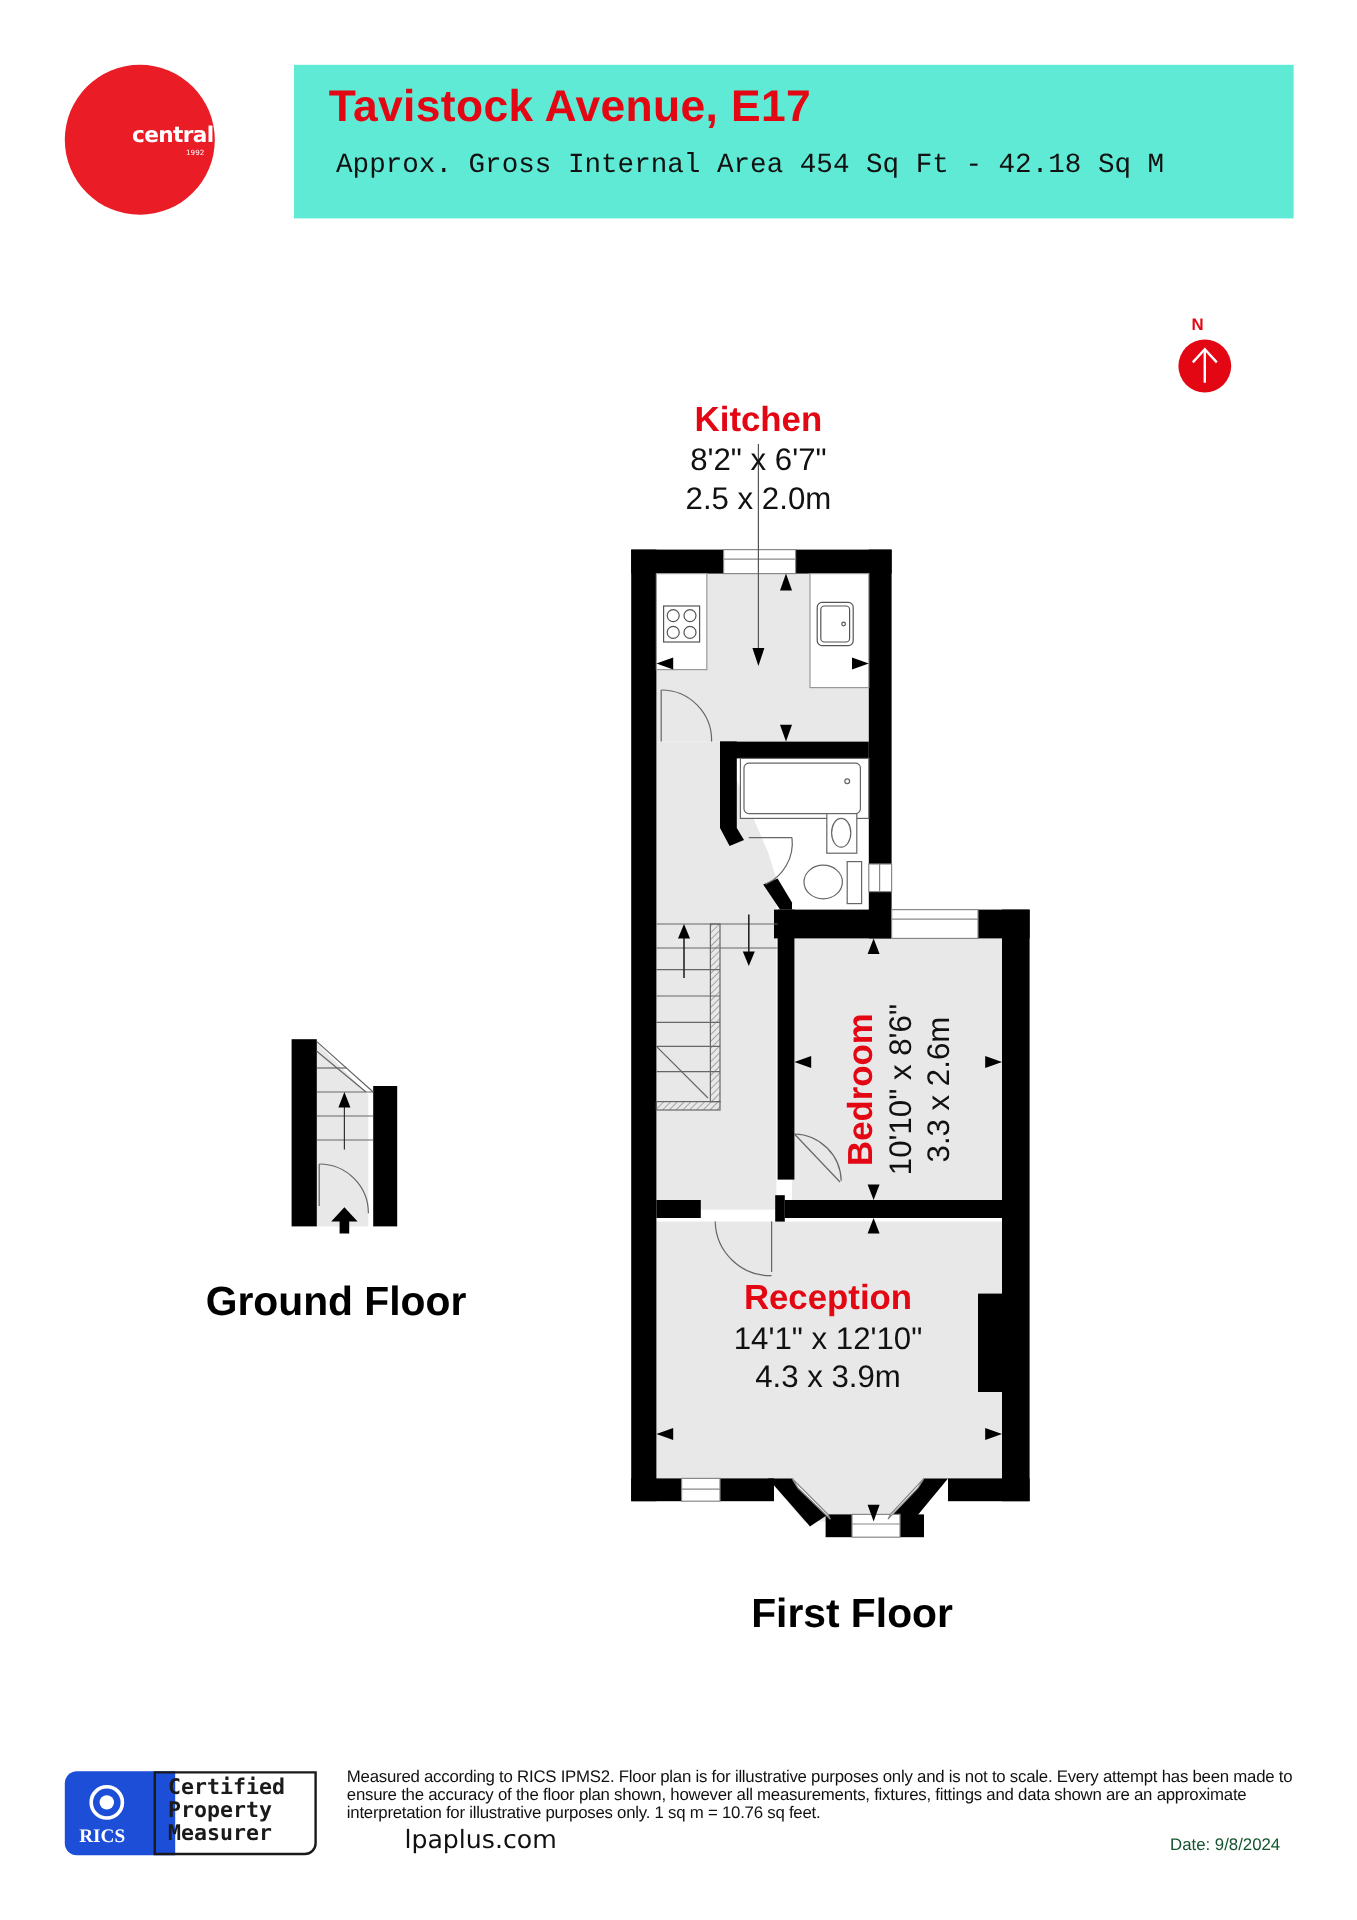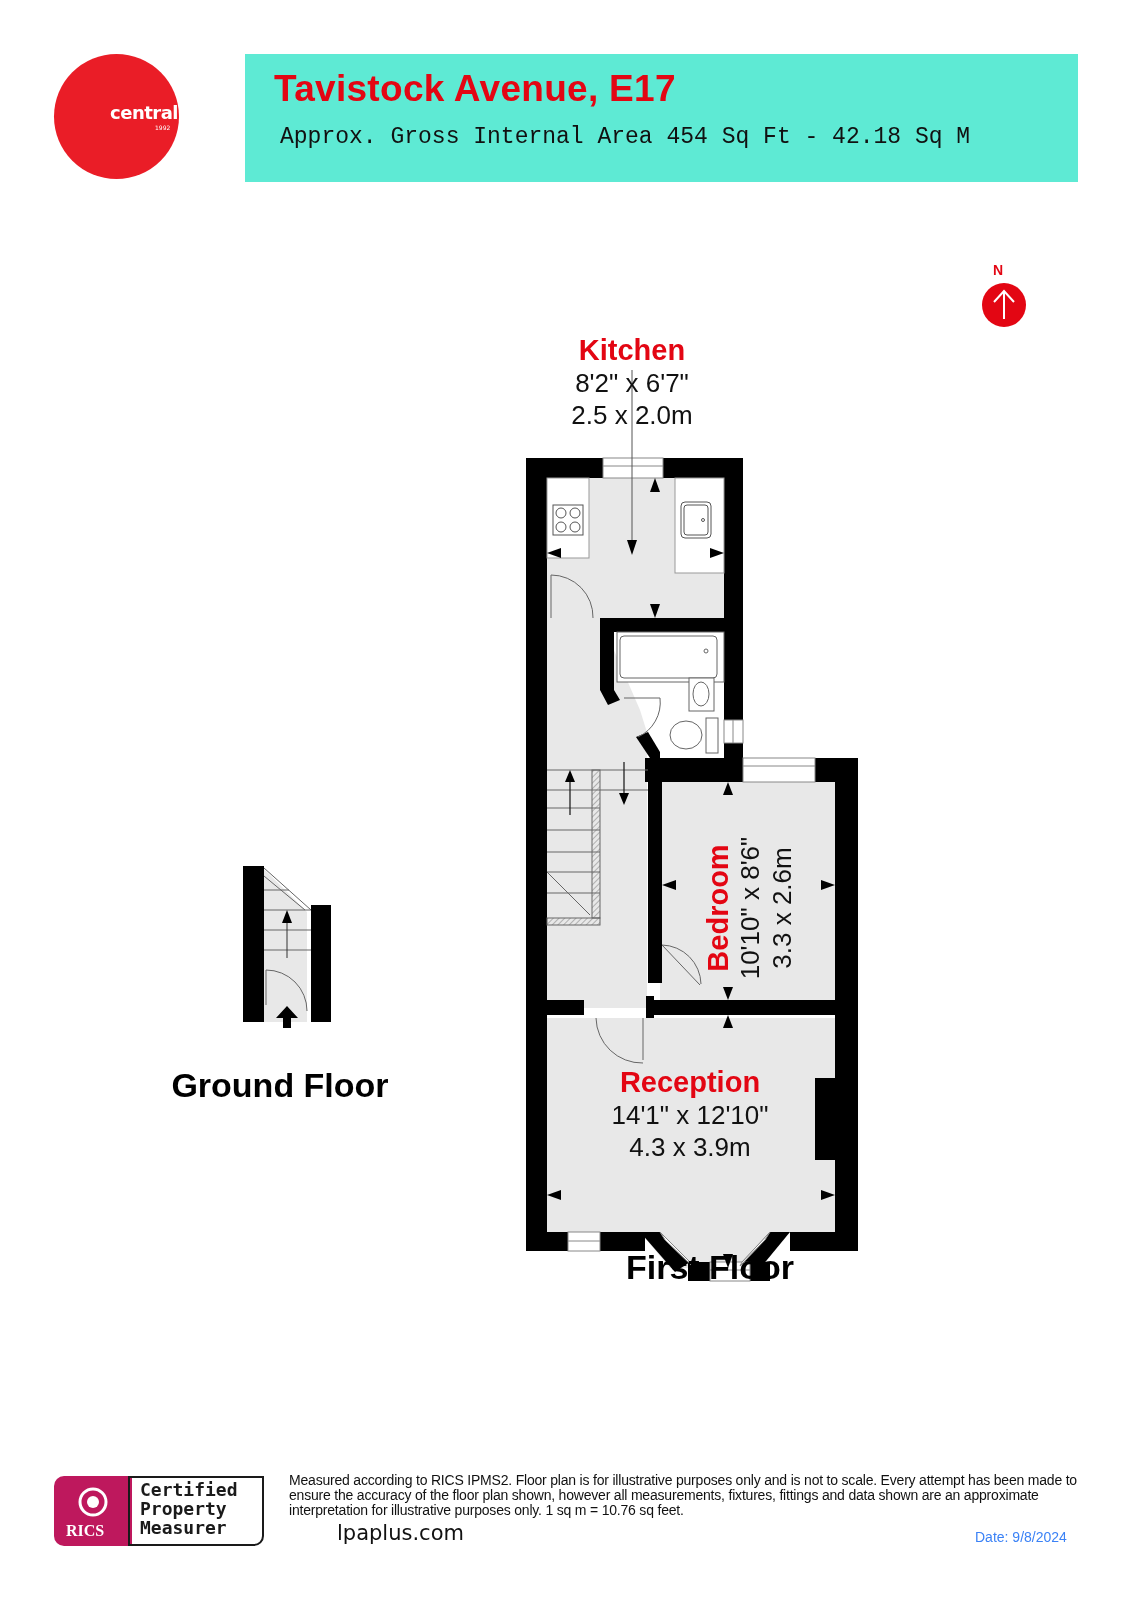--- a/index.html
+++ b/index.html
@@ -12,27 +12,27 @@
   .subtitle { position:absolute; left:35px; top:70px; font-size:23px; color:#111; font-family:Liberation Mono, monospace;text-align:right; }
   .plan { position:absolute; left:0; top:0; width:1131px; height:1600px; }
   .lbl { position:absolute; text-align:center; font-family:"Liberation Sans", sans-serif; white-space:nowrap; }
   .room-name { color:#e30613; font-weight:bold; font-size:29px; }
   .room-dim { color:#111; font-size:26px; line-height:32px; }
   .floor-name { color:#000; font-weight:bold; font-size:34px; }
   .floor-area { color:#111; font-size:25px; }
   .north-n { position:absolute; left:993px; top:262px; font-size:14px; font-weight:bold; color:#e30613; font-family:"Liberation Sans", sans-serif; }
   .north-circle { position:absolute; left:982px; top:283px; width:44px; height:44px; border-radius:50%; background:#e30613; }
   .rics-badge { position:absolute; left:54px; top:1476px; width:210px; height:70px; }
-  .rics-dark { position:absolute; left:0; top:0; width:78px; height:70px; background:#be185d; border-radius:10px 0 0 10px;text-align:center; }
+  .rics-dark { position:absolute; left:0; top:0; width:92px; height:70px; background:#1d4ed8; border-radius:10px 0 0 10px; }
   .rics-text { position:absolute; left:12px; top:46px; color:#fff; font-weight:bold; font-size:16px; font-family:"Liberation Serif", serif; }
   .rics-box { position:absolute; left:74px; top:0; width:132px; height:66px; border:2px solid #1a1a1a; border-radius:0 0 10px 0; }
   .rics-cert { position:absolute; left:10px; top:2px; font-size:18px; font-weight:bold; line-height:19px; color:#1a1a1a; font-family:"DejaVu Sans Mono", monospace; }
   .disclaimer { position:absolute; left:289px; top:1473px; width:790px; font-size:14px; line-height:15px; color:#111; font-family:"Liberation Sans", sans-serif; letter-spacing:-0.2px; }
   .site { position:absolute; left:289px; top:1521px; font-size:21px; color:#111; font-family:"DejaVu Sans", sans-serif;margin-left:48px; }
-  .date { position:absolute; left:975px; top:1529px; font-size:14px; color:#3b82f6; font-family:"Liberation Sans", sans-serif; }
+  .date { position:absolute; left:975px; top:1529px; font-size:14px; color:#14532d; font-family:"Liberation Sans", sans-serif; }
 </style>
 </head>
 <body>
 
 <div class="logo">
   <span class="logo-word">central</span>
   <span class="logo-year">1992</span>
 </div>
 
 <div class="header-box">
@@ -231,21 +231,21 @@
 <div class="lbl" style="left:590px; top:1066px; width:200px;">
   <div class="room-name">Reception</div>
   <div class="room-dim">14'1" x 12'10"</div>
   <div class="room-dim">4.3 x 3.9m</div>
 </div>
 
 <div class="lbl" style="left:80px; top:1066px; width:400px;">
   <div class="floor-name">Ground Floor</div>
 </div>
 
-<div class="lbl" style="left:490px; top:1248px; width:440px;">
+<div class="lbl" style="left:490px; top:1326px; width:440px;">
   <div class="floor-name">First Floor</div>
 </div>
 
 <div class="rics-badge">
   <div class="rics-dark">
     <svg width="70" height="46" viewBox="0 0 70 46">
       <circle cx="35" cy="26" r="13" fill="none" stroke="#fff" stroke-width="3"></circle>
       <circle cx="35" cy="26" r="6" fill="#fff"></circle>
     </svg>
     <span class="rics-text">RICS</span>

